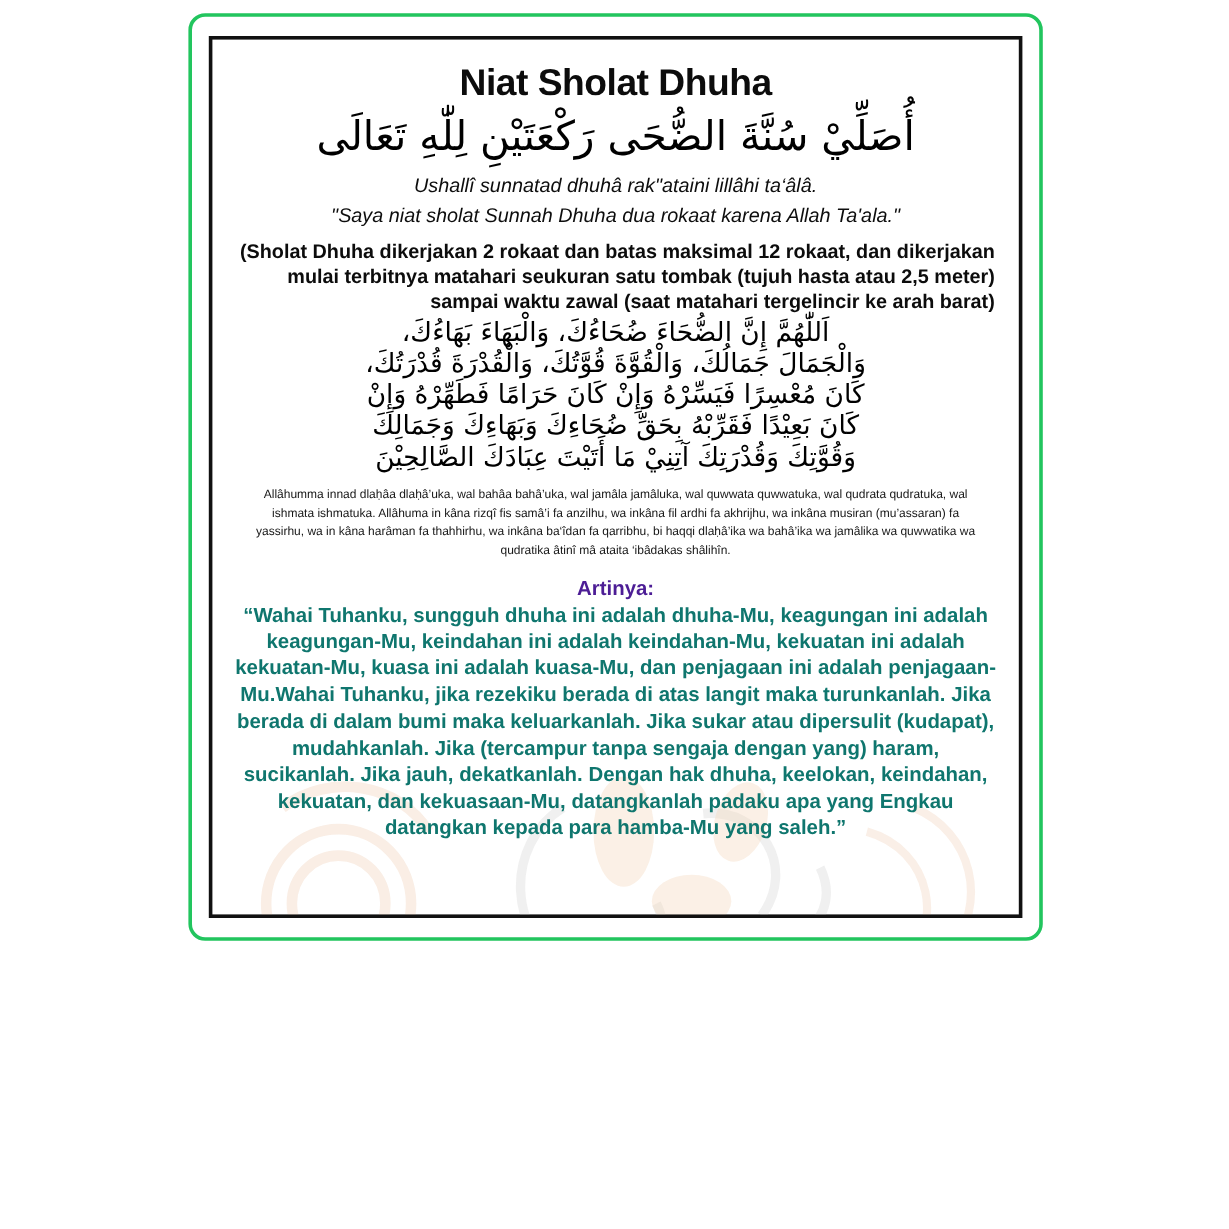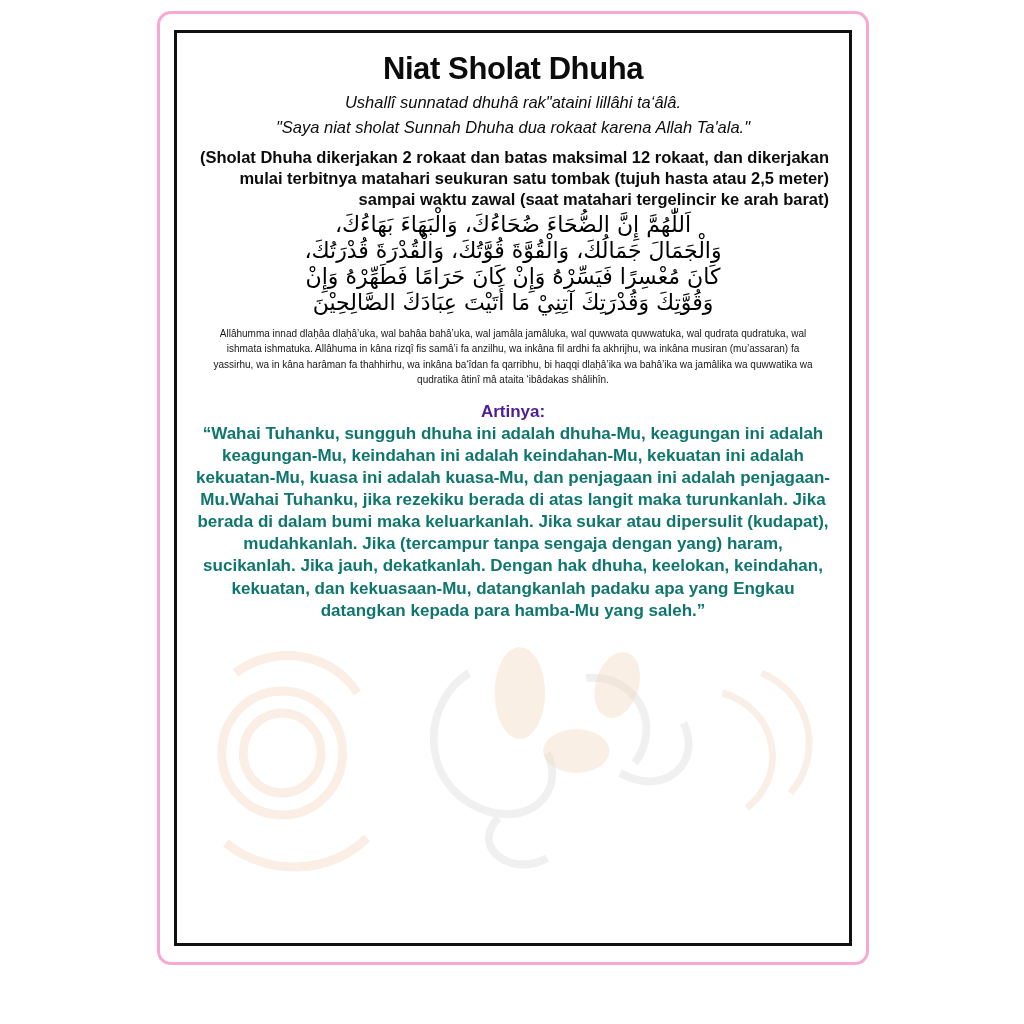--- a/index.html
+++ b/index.html
@@ -14,23 +14,23 @@
     position: relative;
     overflow: hidden;
   }
 
   
   #poster {
     position: absolute;
     left: 157px;
     top: 11px;
     width: 712px;
-    height: 954px;
+    height: 773px;
     box-sizing: border-box;
-    border: 3px solid #f9a8d4;
+    border: 3px solid #22c55e;
     border-radius: 14px;
     background: #ffffff;
     overflow: hidden;
   }
   #inner-frame {
     position: absolute;
     left: 14px;
     top: 16px;
     right: 14px;
     bottom: 16px;
@@ -162,32 +162,34 @@
       <g fill="none" stroke="#d98c52" stroke-width="7" opacity="0.28">
         <path d="M560 60 C 615 75, 630 140, 585 175"></path>
         <path d="M600 40 C 650 60, 665 120, 630 160"></path>
       </g>
     </svg>
 
     <div id="content">
 
       <h1 class="heading" id="niat-title">Niat Sholat Dhuha</h1>
 
+      <div class="arabic" id="niat-arabic">أُصَلِّيْ سُنَّةَ الضُّحَى رَكْعَتَيْنِ لِلّٰهِ تَعَالَى</div>
 
       <div class="latin-italic" id="niat-latin">Ushallî sunnatad dhuhâ rak"ataini lillâhi ta‘âlâ.</div>
 
       <div class="latin-italic" id="niat-meaning">"Saya niat sholat Sunnah Dhuha dua rokaat karena Allah Ta'ala."</div>
 
       <div class="note" id="niat-note">(Sholat Dhuha dikerjakan 2 rokaat dan batas maksimal 12 rokaat, dan dikerjakan mulai terbitnya matahari seukuran satu tombak (tujuh hasta atau 2,5 meter) sampai waktu zawal (saat matahari tergelincir ke arah barat)</div>
 
 
       <div class="arabic" id="doa-arabic">
           <div class="doa-line">اَللّٰهُمَّ إِنَّ الضُّحَاءَ ضُحَاءُكَ، وَالْبَهَاءَ بَهَاءُكَ،</div>
           <div class="doa-line">وَالْجَمَالَ جَمَالُكَ، وَالْقُوَّةَ قُوَّتُكَ، وَالْقُدْرَةَ قُدْرَتُكَ،</div>
           <div class="doa-line">كَانَ مُعْسِرًا فَيَسِّرْهُ وَإِنْ كَانَ حَرَامًا فَطَهِّرْهُ وَإِنْ</div>
+          <div class="doa-line">كَانَ بَعِيْدًا فَقَرِّبْهُ بِحَقِّ ضُحَاءِكَ وَبَهَاءِكَ وَجَمَالِكَ</div>
           <div class="doa-line">وَقُوَّتِكَ وَقُدْرَتِكَ آتِنِيْ مَا أَتَيْتَ عِبَادَكَ الصَّالِحِيْنَ</div>
         </div>
 
       <div id="doa-latin">Allâhumma innad dlaḥâa dlaḥâ’uka, wal bahâa bahâ’uka, wal jamâla jamâluka, wal quwwata quwwatuka, wal qudrata qudratuka, wal ishmata ishmatuka. Allâhuma in kâna rizqî fis samâ’i fa anzilhu, wa inkâna fil ardhi fa akhrijhu, wa inkâna musiran (mu’assaran) fa yassirhu, wa in kâna harâman fa thahhirhu, wa inkâna ba‘îdan fa qarribhu, bi haqqi dlaḥâ’ika wa bahâ’ika wa jamâlika wa quwwatika wa qudratika âtinî mâ ataita ‘ibâdakas shâlihîn.</div>
 
       <div id="artinya-label">Artinya:</div>
 
       <div id="artinya-text">“Wahai Tuhanku, sungguh dhuha ini adalah dhuha-Mu, keagungan ini adalah keagungan-Mu, keindahan ini adalah keindahan-Mu, kekuatan ini adalah kekuatan-Mu, kuasa ini adalah kuasa-Mu, dan penjagaan ini adalah penjagaan-Mu.Wahai Tuhanku, jika rezekiku berada di atas langit maka turunkanlah. Jika berada di dalam bumi maka keluarkanlah. Jika sukar atau dipersulit (kudapat), mudahkanlah. Jika (tercampur tanpa sengaja dengan yang) haram, sucikanlah. Jika jauh, dekatkanlah. Dengan hak dhuha, keelokan, keindahan, kekuatan, dan kekuasaan-Mu, datangkanlah padaku apa yang Engkau datangkan kepada para hamba-Mu yang saleh.”</div>
 
     </div>

